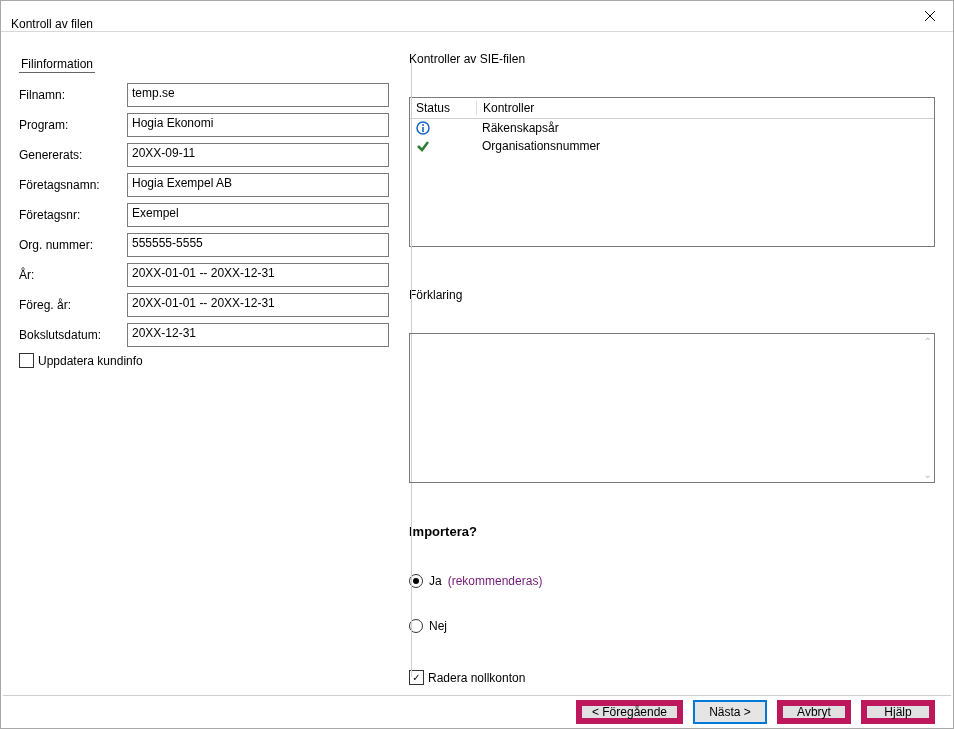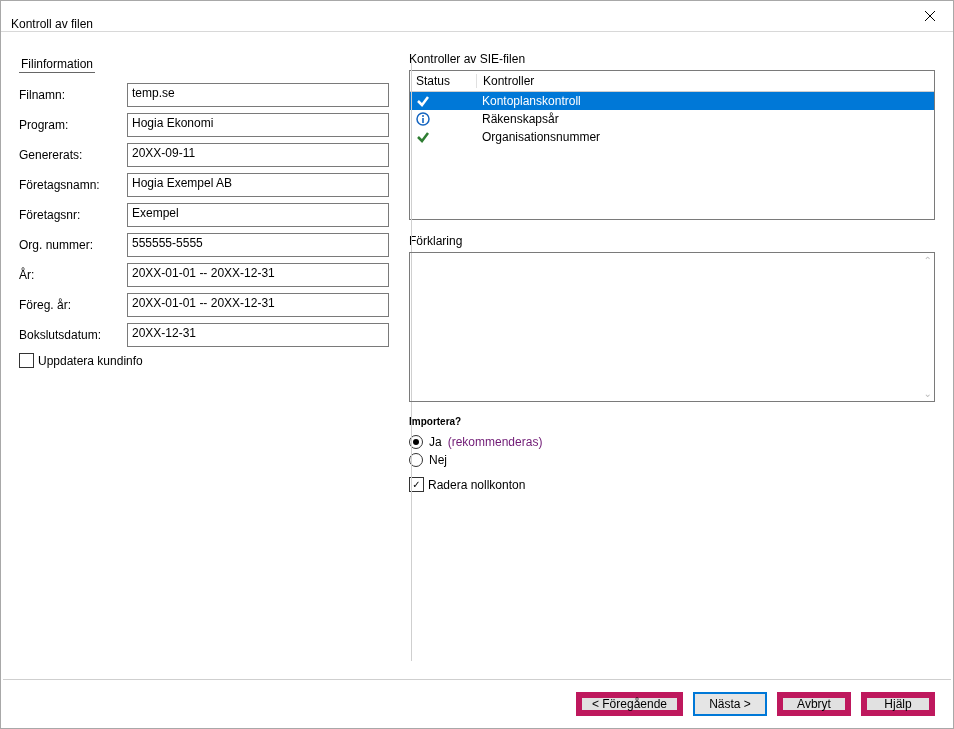--- a/index.html
+++ b/index.html
@@ -51,20 +51,21 @@
   .left-panel {
     width: 390px;
     padding-right: 20px;
     box-sizing: border-box;
     position: relative;
   }
   .right-panel {
     flex: 1;
     display: flex;
     flex-direction: column;
+    gap: 27px;
   }
 
   .vsep {
     position: absolute;
     left: 410px;
     top: 28px;
     bottom: 18px;
     width: 0;
     border-left: 1px solid #cfcfcf;
   }
@@ -162,21 +163,21 @@
     position:absolute;
     right:2px;
     top:2px;
     color:#bbb;
     font-size:10px;
   }
   .explain-box .scroll-hint.bot { top:auto; bottom:2px; }
 
   .import-heading {
     font-weight: bold;
-    font-size: 10px;
+    font-size: 13px;
     margin: 14px 0 8px 0;
   }
   .radio-row {
     display:flex;
     align-items:center;
     gap:6px;
     margin-bottom:4px;
   }
   .fake-radio {
     width:12px; height:12px;
@@ -295,28 +296,20 @@
 
     <div class="right-panel">
       <div class="panel-label">Kontroller av SIE-filen</div>
 
       <div class="listbox">
         <div class="listbox-header">
           <div class="lh-status">Status</div>
           <div class="lh-name">Kontroller</div>
         </div>
         <div id="list-rows">
-            <div class="listbox-row selected">
-              <div class="lc-status">
-                <svg class="icon" width="14" height="14" viewBox="0 0 14 14">
-                  <polyline points="2,7 6,11 12,3" fill="none" stroke="#fff" stroke-width="2.5"></polyline>
-                </svg>
-              </div>
-              <div class="lc-name">Kontoplanskontroll</div>
-            </div>
             <div class="listbox-row">
               <div class="lc-status">
                 <svg class="icon" width="14" height="14" viewBox="0 0 14 14">
                   <circle cx="7" cy="7" r="6" fill="#fff" stroke="#1565c0" stroke-width="1.5"></circle>
                   <circle cx="7" cy="4" r="1" fill="#1565c0"></circle>
                   <rect x="6.2" y="6" width="1.6" height="5" fill="#1565c0"></rect>
                 </svg>
               </div>
               <div class="lc-name">Räkenskapsår</div>
             </div>

